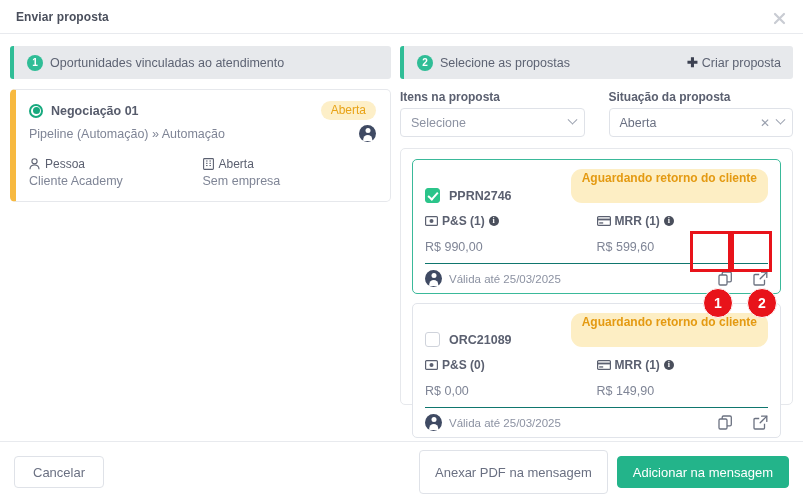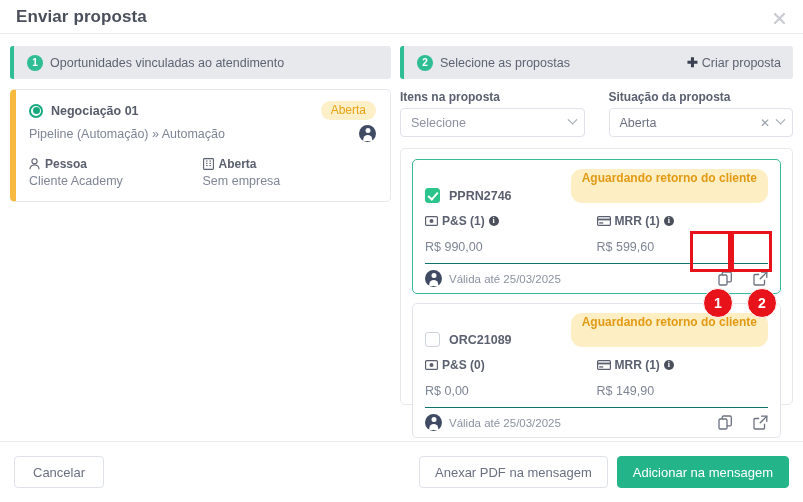--- a/index.html
+++ b/index.html
@@ -13,21 +13,21 @@
   .modal { position: relative; width: 803px; height: 502px; background: #fff; }
 
   
   .modal-header {
     height: 34px; position: relative;
     display: flex; align-items: center;
     padding: 0 16px;
     border-bottom: 1px solid #e8eaee;
   }
   .modal-title {
-    font-size: 17px; font-weight: bold; color: #4a4f5c;
+    font-size: 12px; font-weight: bold; color: #4a4f5c;
     letter-spacing: .1px;
   }
   .close-btn {
     position: absolute; right: 14px; top: 8px;
     width: 20px; height: 20px; cursor: pointer;
     display: flex; align-items: center; justify-content: center;
     color: #c9ccd3; font-size: 17px; line-height: 1; font-weight: bold;
   }
 
   
@@ -100,21 +100,21 @@
     border-radius: 50%; background: #fff;
   }
   .avatar-sm:after {
     content: ""; position: absolute; left: 50%; bottom: 1.5px;
     transform: translateX(-50%); width: 9.5px; height: 6px;
     border-radius: 5px 5px 0 0; background: #fff;
   }
   .opp-meta { display: flex; margin-top: 15px; }
   .meta-col { width: 50%; }
   .meta-head {
-    font-size: 12px; font-weight: bold; color: #5b6070;
+    font-size: 12px; font-weight: normal; color: #5b6070;
     display: flex; align-items: center; gap: 5px;
   }
   .meta-val { font-size: 12.5px; color: #7f8596; margin-top: 3px; }
 
   
   .filters { display: flex; gap: 24px; margin-top: 11px; }
   .field { width: 191px; }
   .field-label {
     font-size: 12px; font-weight: bold; color: #5b6070; margin-bottom: 4px;
   }
@@ -223,21 +223,21 @@
   .btn {
     font-size: 13px; border-radius: 4px; cursor: pointer;
     display: flex; align-items: center; justify-content: center;
   }
   .btn-cancel {
     border: 1px solid #dfe2e8; background: #fff; color: #6a7082;
     height: 32px; padding: 0 18px;
   }
   .btn-outline {
     border: 1px solid #dfe2e8; background: #fff; color: #6a7082;
-    height: 32px; padding: 0 15px; margin-left: auto;
+    height: 44px; padding: 0 15px; margin-left: auto;
   }
   .btn-primary {
     border: 1px solid #23b48a; background: #23b48a; color: #fff;
     height: 32px; padding: 0 15px; margin-left: 9px;
   }
 </style>
 </head>
 <body>
 
 <div class="modal">

